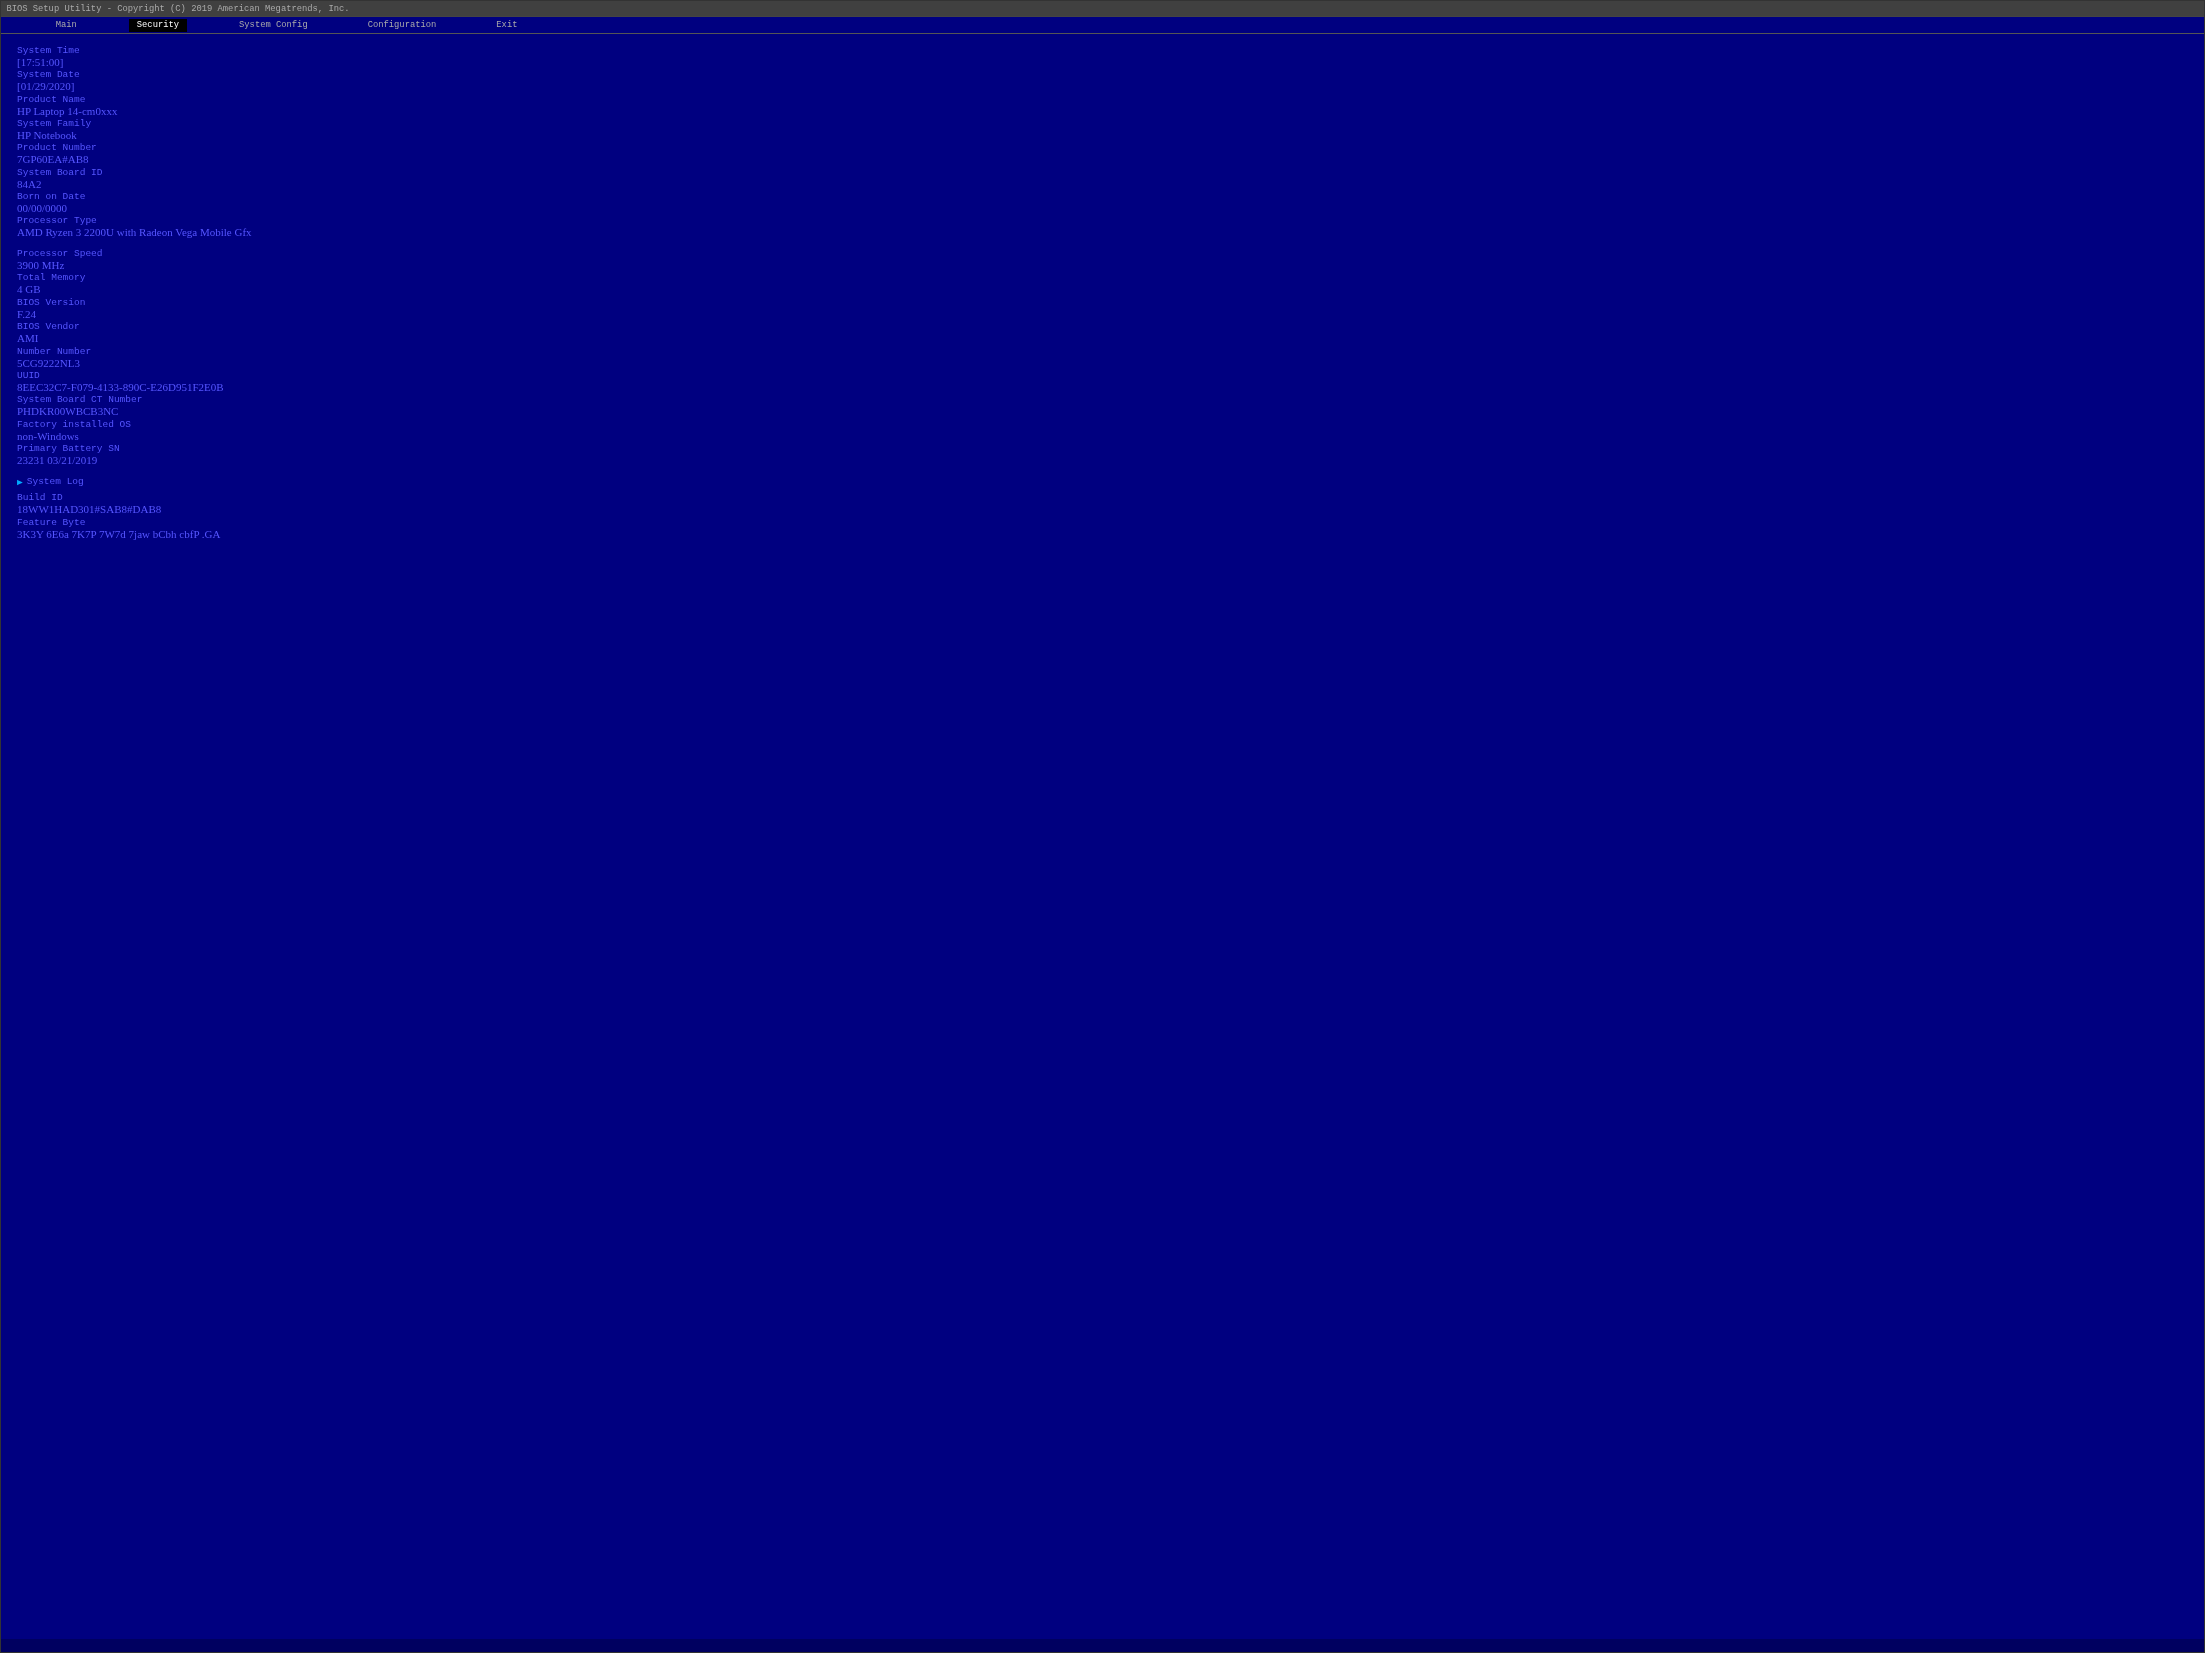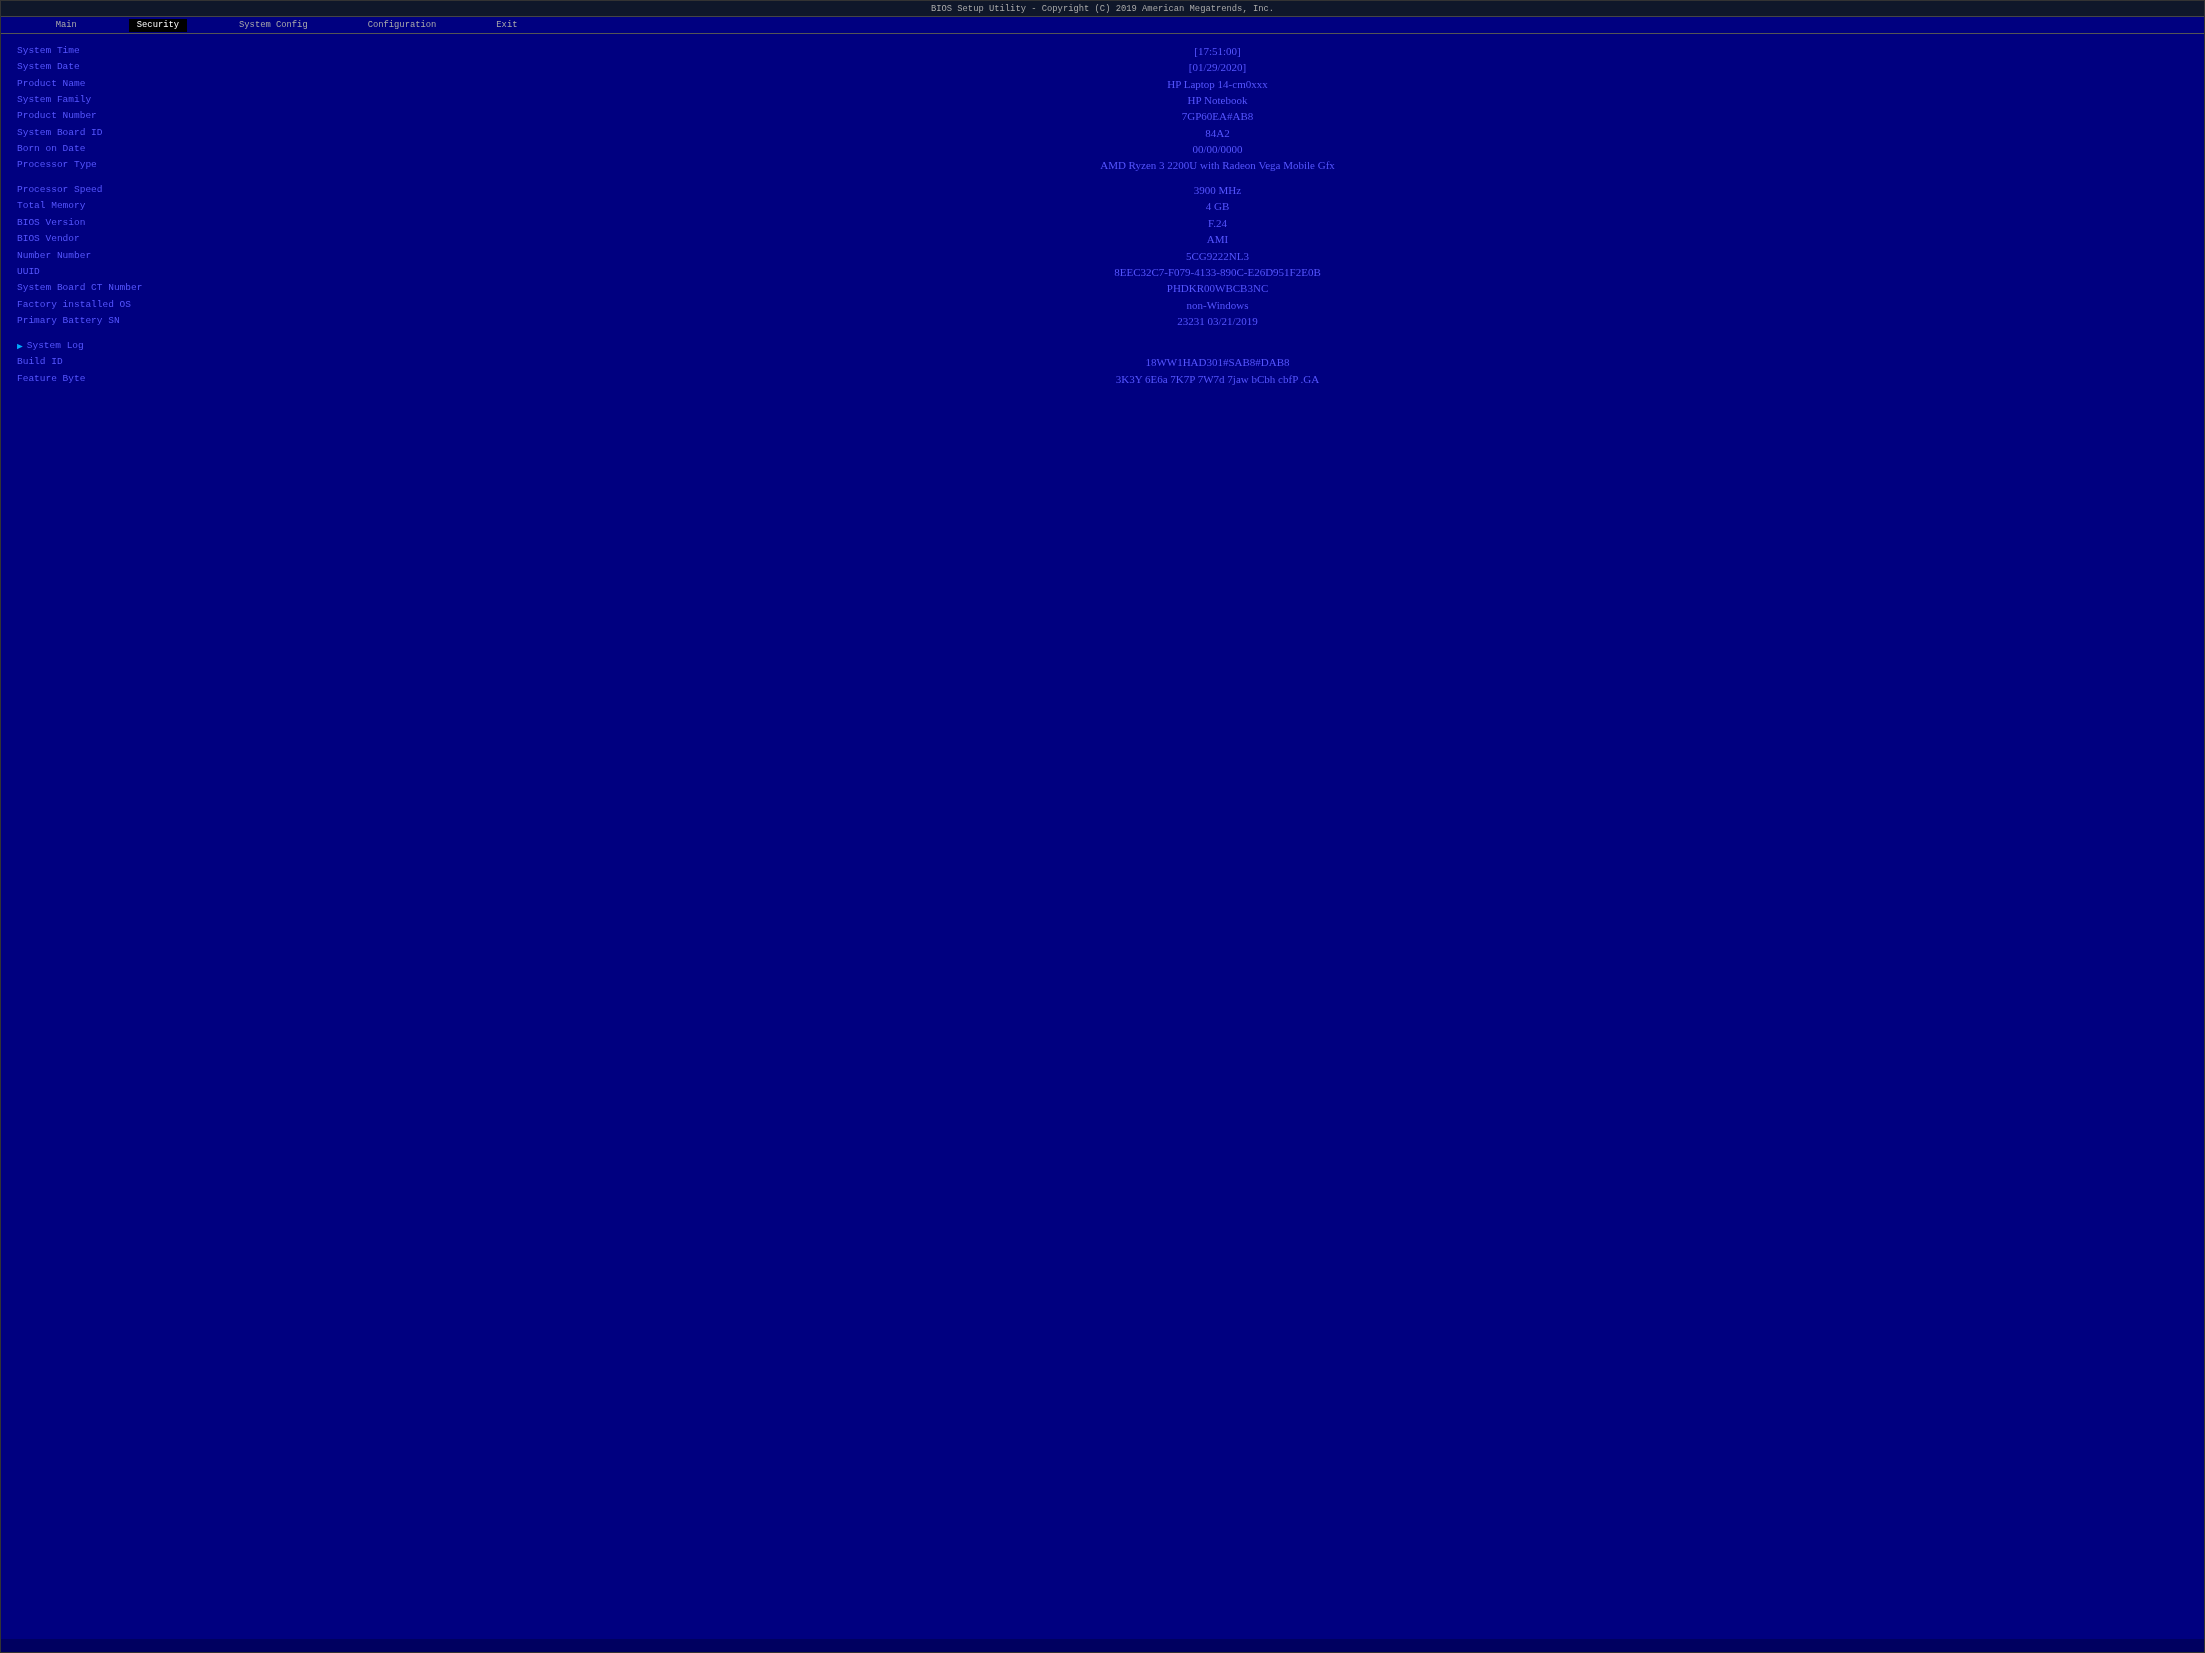--- a/index.html
+++ b/index.html
@@ -21,26 +21,26 @@
     .bios-outer {
       background-color: #000080;
       width: 100%;
       flex: 1;
       display: flex;
       flex-direction: column;
       border: 1.4px solid #333;
     }
 
     .bios-title-bar {
-      background-color: #0f172a;
+      background-color: #404040;
       color: #aaaaaa;
       font-size: 8.8px;
       padding: 2.7px 5.4px;
       border-bottom: 0.7px solid #444;
-      text-align: center;
+      text-align: left;
       font-family: 'Courier New', Courier, monospace;
     }
 
     .bios-menu-bar {
       background-color: #000080;
       display: flex;
       flex-direction: row;
       padding: 1.4px 2.7px;
       border-bottom: 0.7px solid #555;
     }
@@ -63,20 +63,21 @@
       flex: 1;
       background-color: #000080;
       padding: 10.8px 16px;
       display: flex;
       flex-direction: column;
       gap: 1.4px;
     }
 
     .bios-row {
       display: flex;
+      flex-direction: column;
       align-items: flex-start;
       min-height: 15px;
       text-align: center;
     }
 
     .bios-label {
       color: #5555ff;
       font-size: 9.5px;
       font-family: 'Courier New', Courier, monospace;
       width: 230px;

